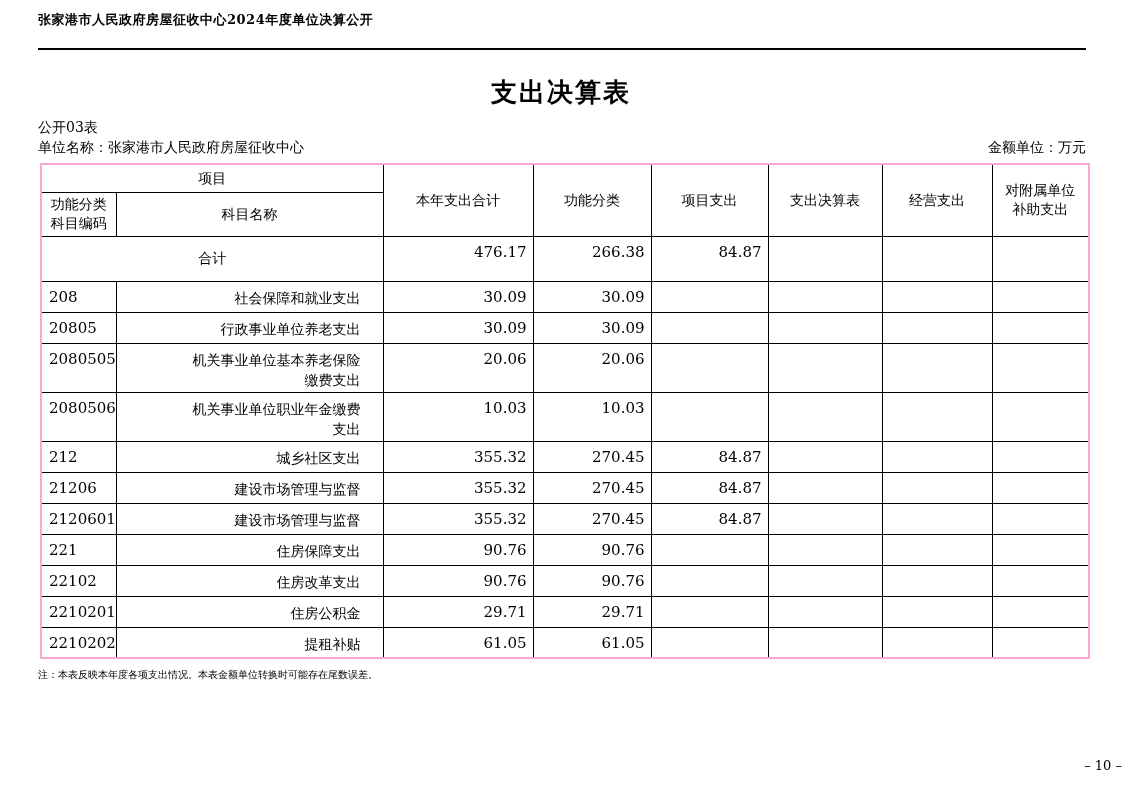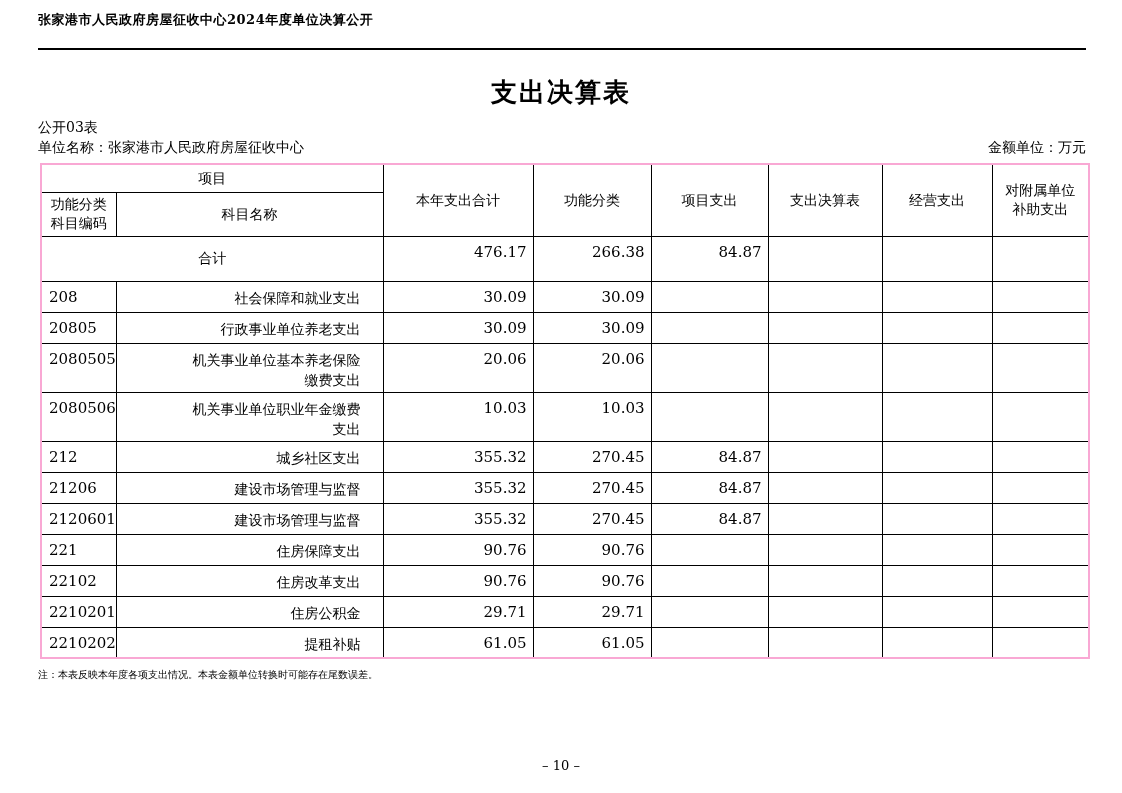--- a/index.html
+++ b/index.html
@@ -38,21 +38,21 @@
   .fin tbody tr { height:31px; }
   td.code  { text-align:left; vertical-align:top; padding:6px 4px 2px 7px; font-size:15px; line-height:19px; }
   td.name  { text-align:right; vertical-align:top; padding:6px 22px 2px 8px; line-height:20px; }
   td.name.indent-1 { text-indent:1.2em; }
   td.name.indent-2 { text-indent:2.4em;padding-left:37px; }
   td.num   { text-align:right; vertical-align:top; padding:6px 6px 2px 2px; font-size:15px; line-height:19px; }
   td.total-label { text-align:center; vertical-align:middle; padding:13px; }
   .note { margin:9px 36px 0 38px; font-size:10px; }
   .page-footer {
     position:absolute; left:0; bottom:20px; width:100%;
-    text-align:center; font-size:13px;
+    text-align:right; font-size:13px;
   }
 </style>
 </head>
 <body>
 
 <div class="page">
 
   <div class="doc-header">
     <span>张家港市人民政府房屋征收中心2024年度单位决算公开</span>
   </div>

